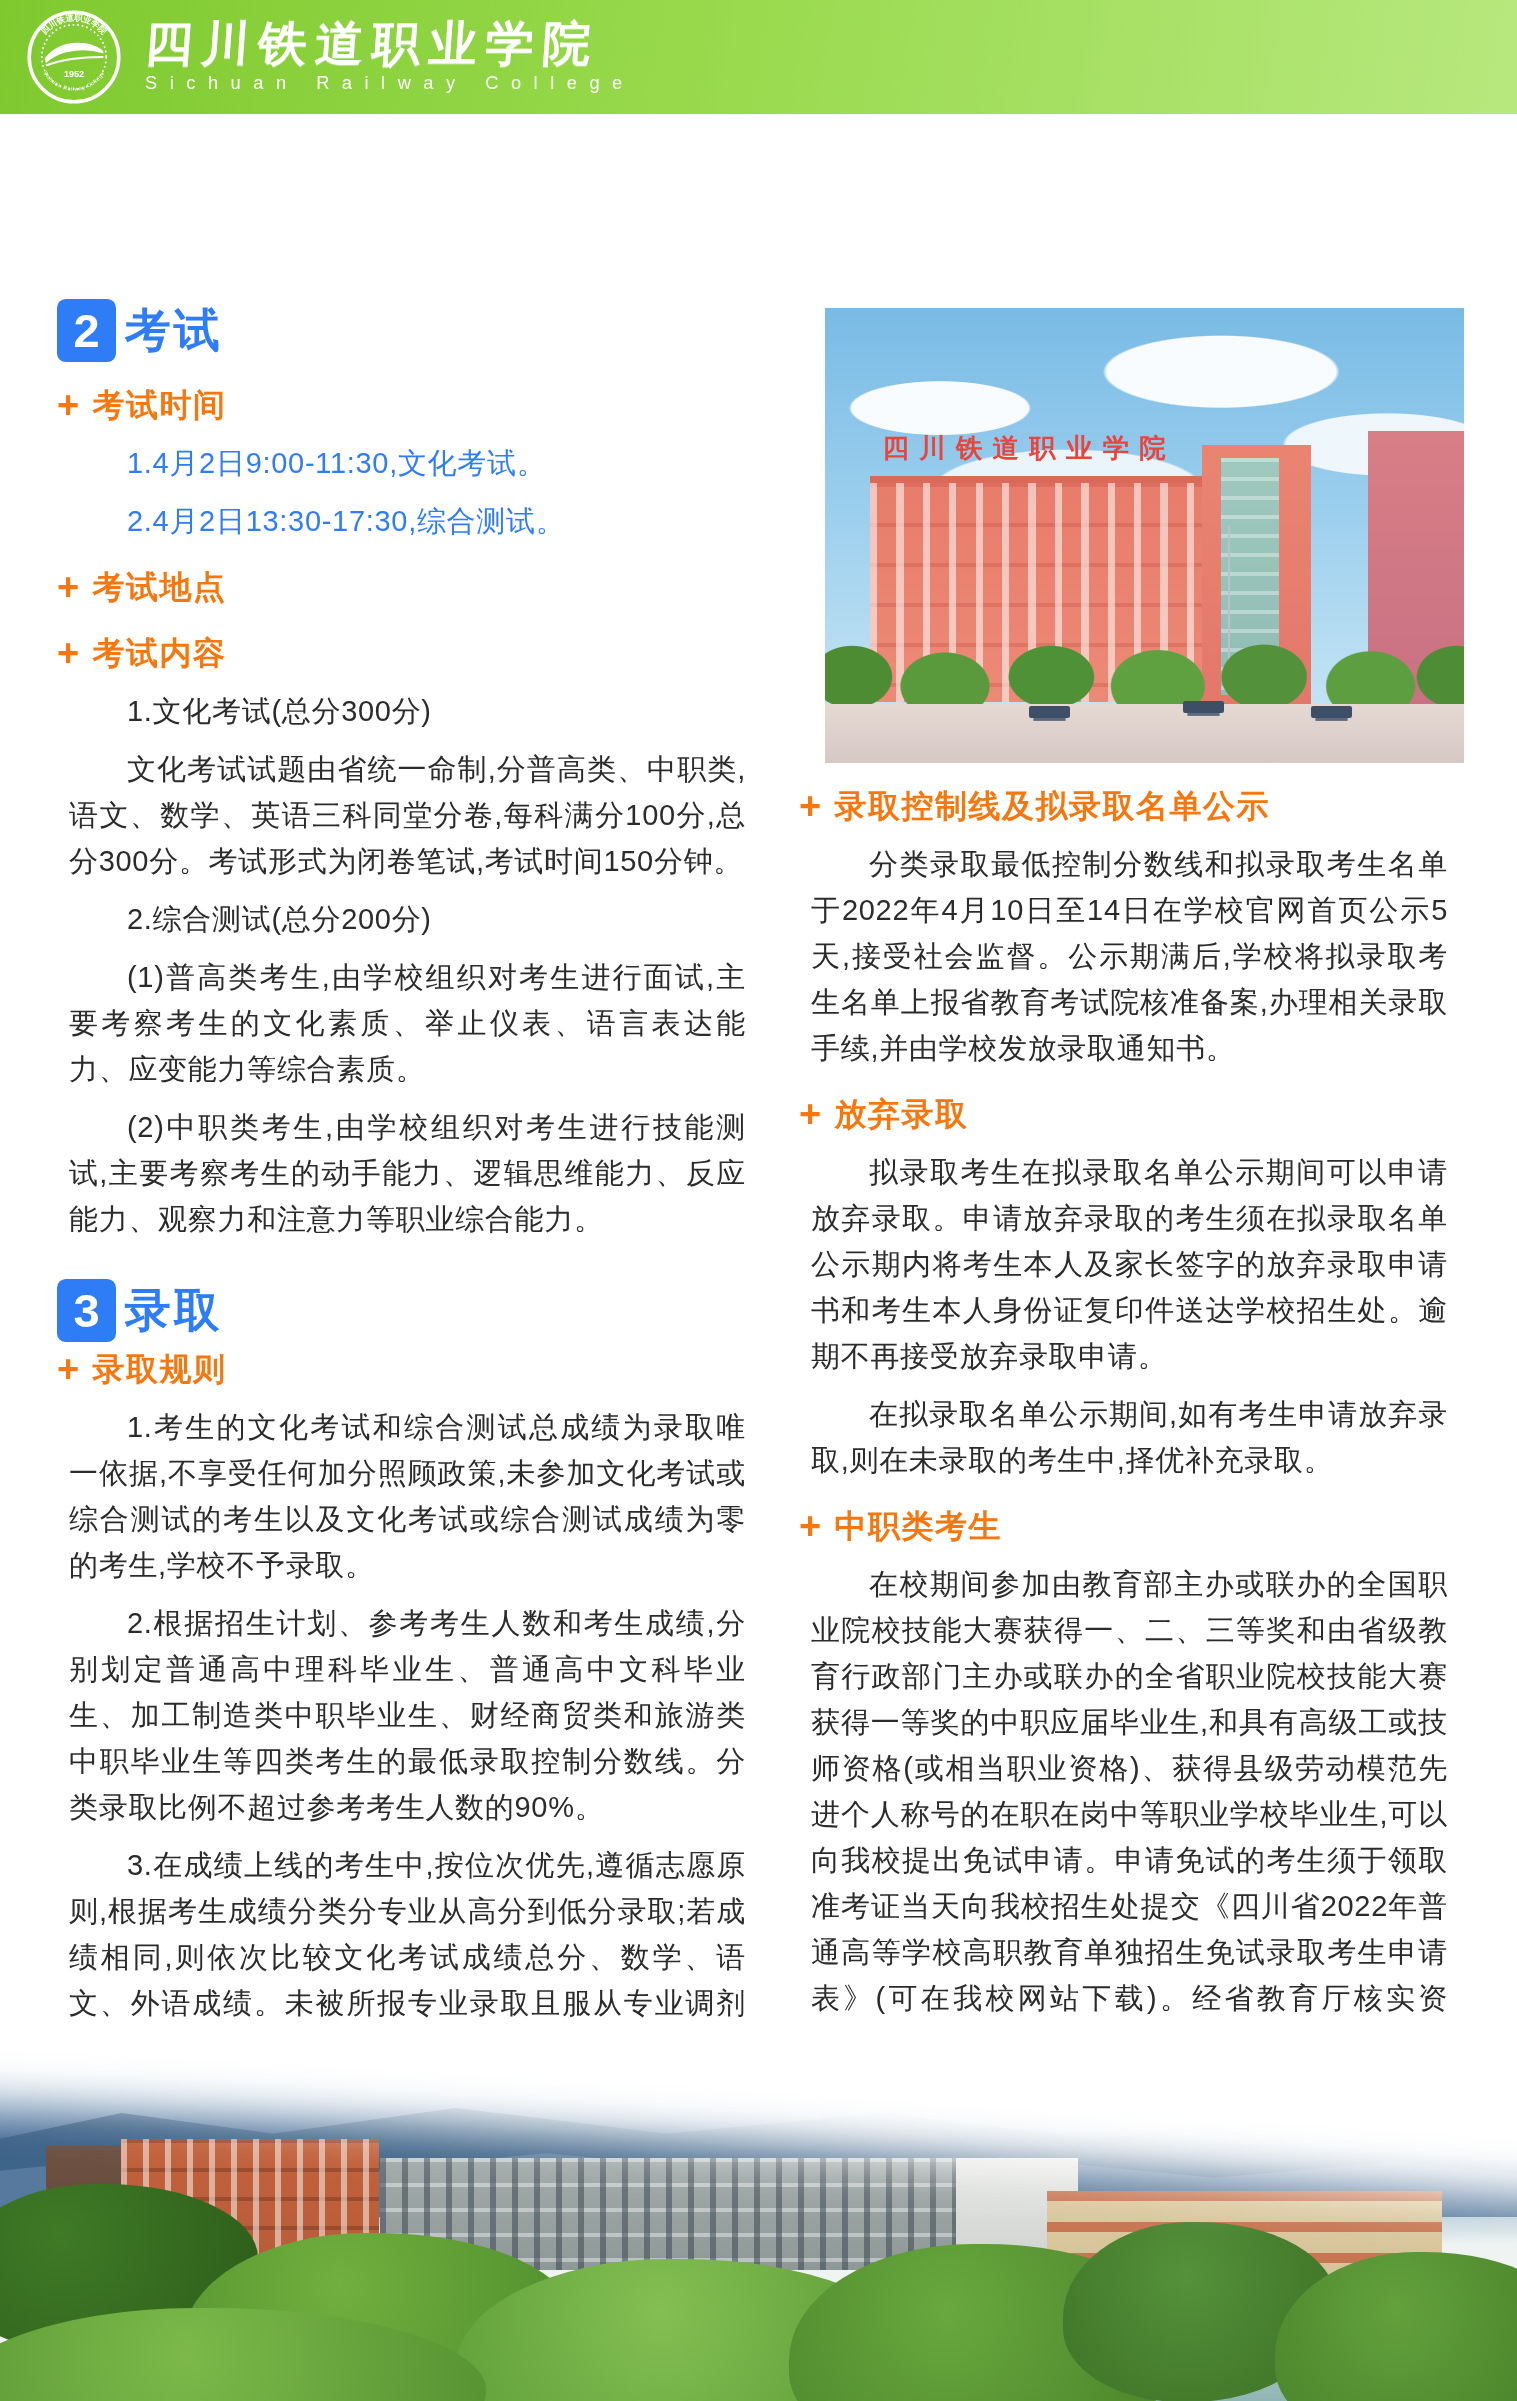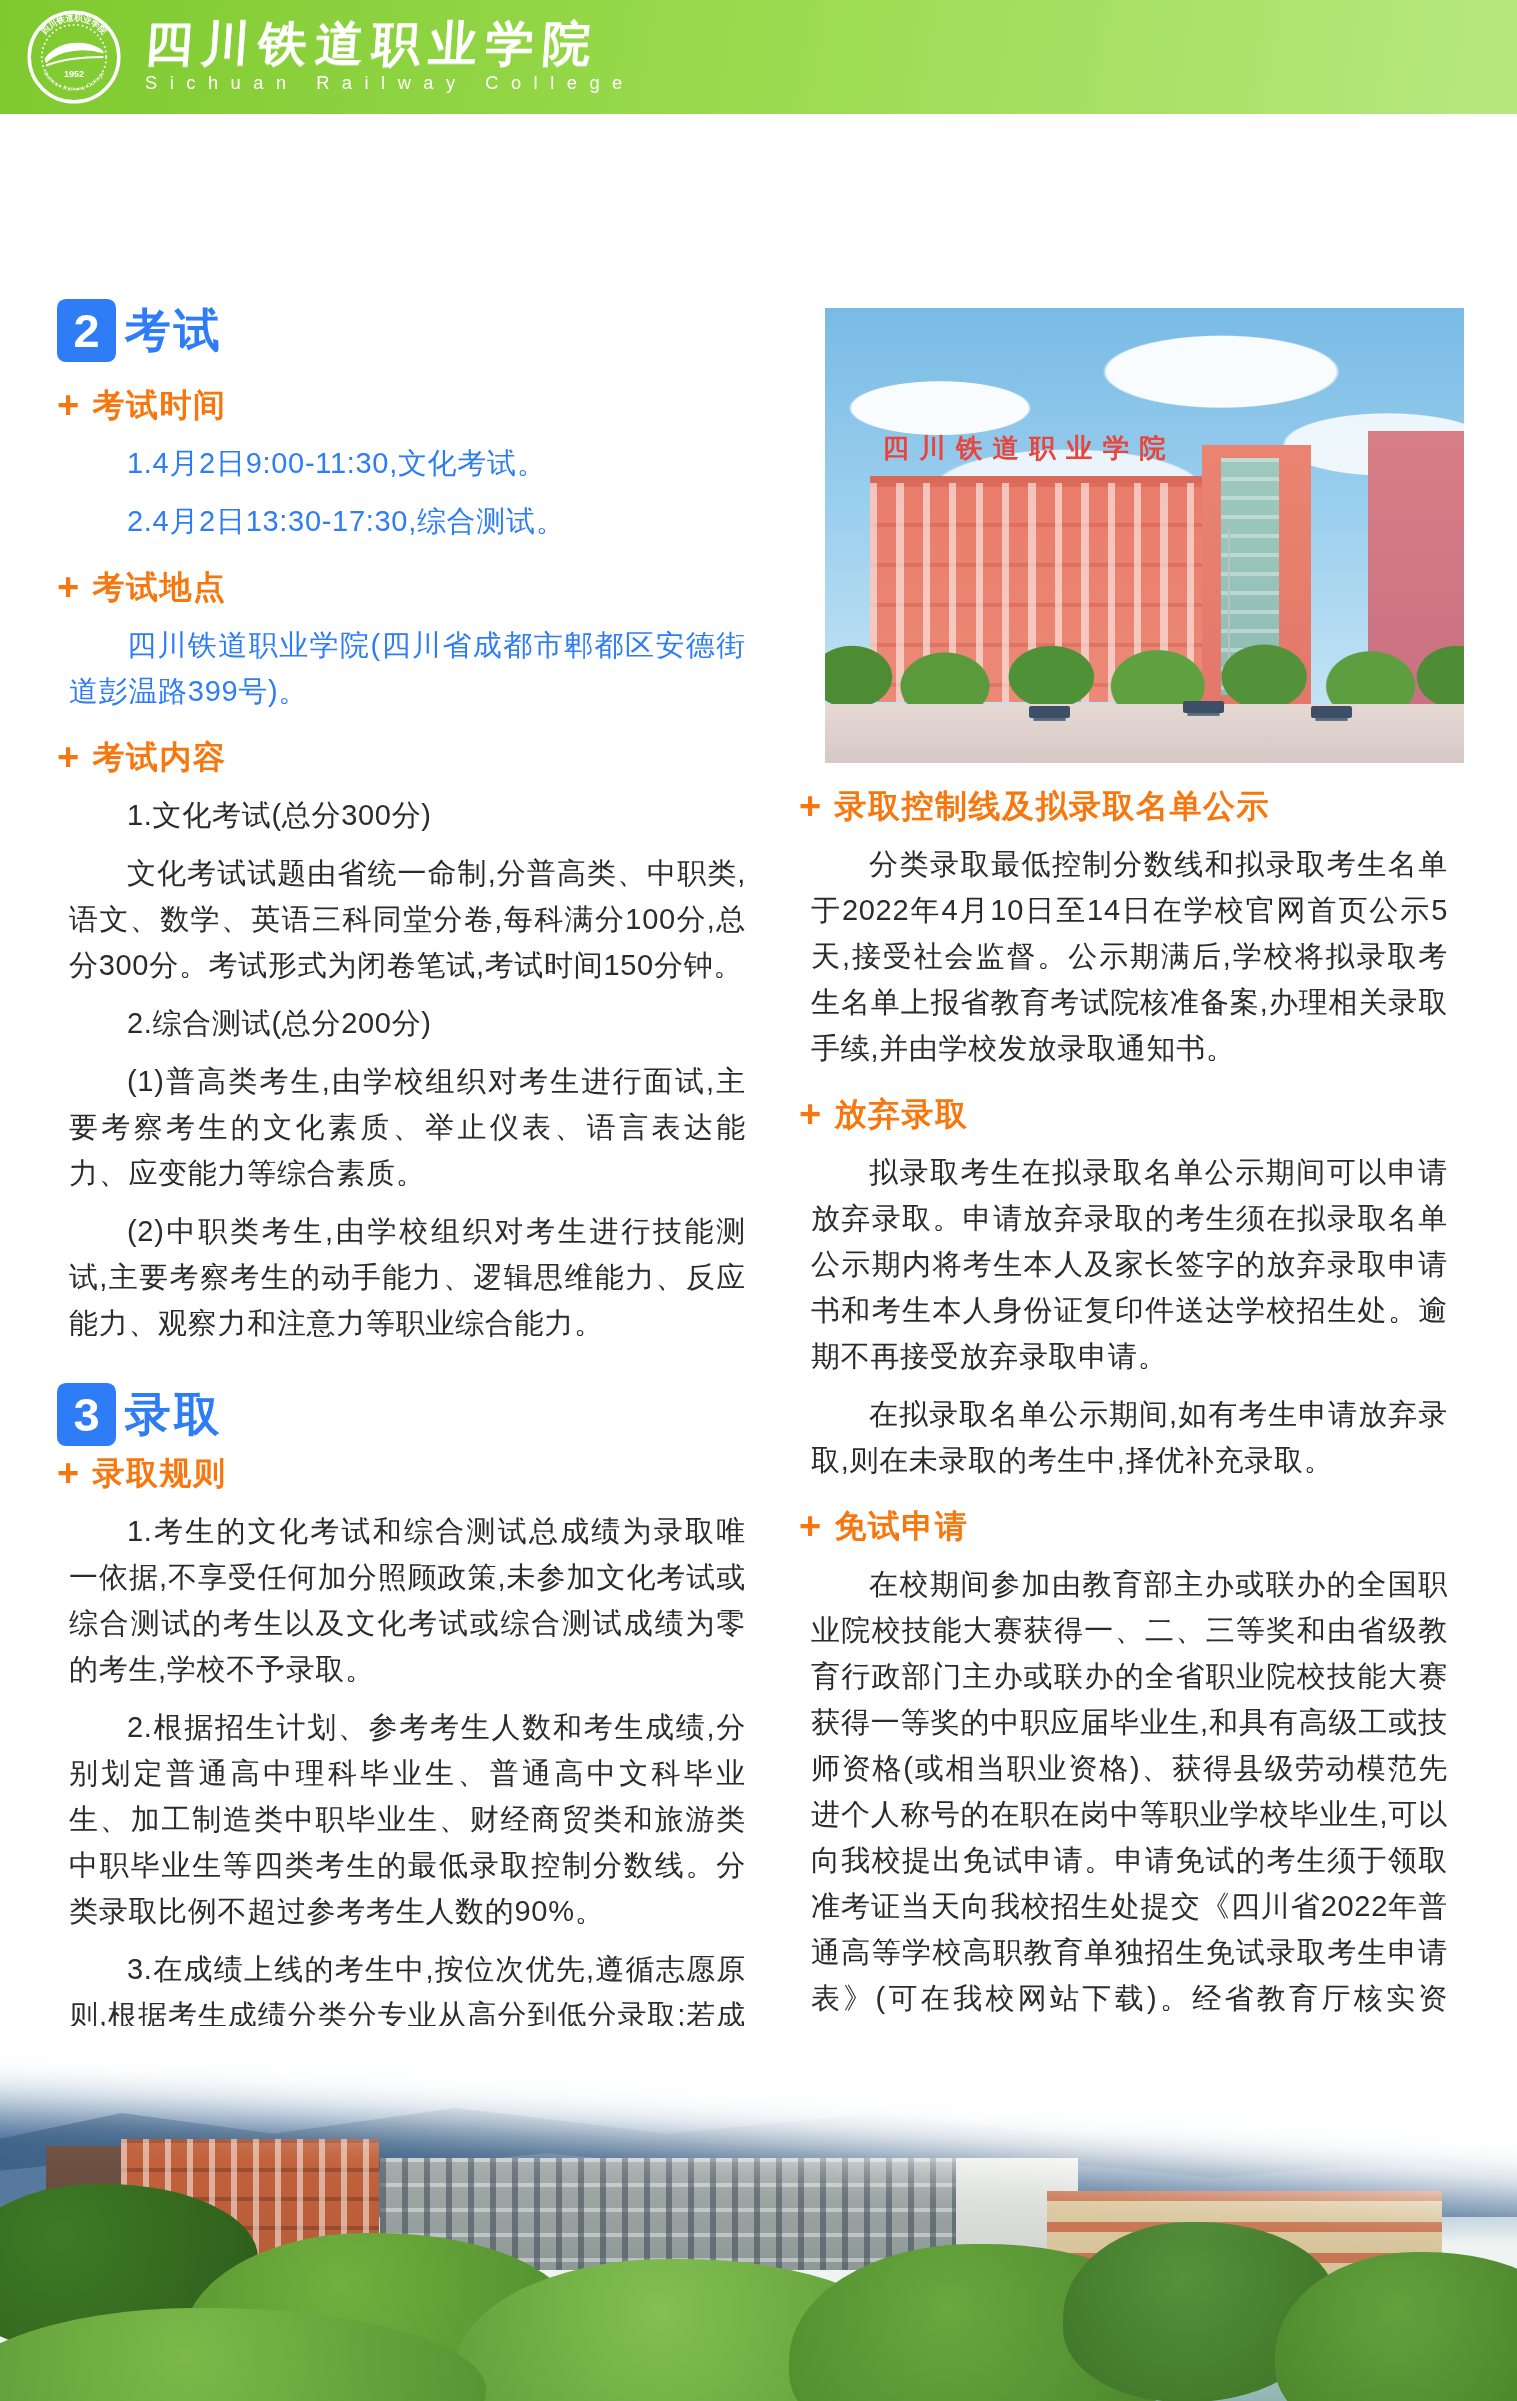--- a/index.html
+++ b/index.html
@@ -167,21 +167,20 @@
       <span class="plus">+</span>
       <span>考试时间</span>
     </div>
     <p class="para blue">1.4月2日9:00-11:30,文化考试。</p>
     <p class="para blue">2.4月2日13:30-17:30,综合测试。</p>
 
     <div class="sub">
       <span class="plus">+</span>
       <span>考试地点</span>
     </div>
-    <p class="para blue">四川铁道职业学院(四川省成都市郫都区安德街道彭温路399号)。</p>
 
     <div class="sub">
       <span class="plus">+</span>
       <span>考试内容</span>
     </div>
     <p class="para">1.文化考试(总分300分)</p>
     <p class="para">文化考试试题由省统一命制,分普高类、中职类,语文、数学、英语三科同堂分卷,每科满分100分,总分300分。考试形式为闭卷笔试,考试时间150分钟。</p>
     <p class="para">2.综合测试(总分200分)</p>
     <p class="para">(1)普高类考生,由学校组织对考生进行面试,主要考察考生的文化素质、举止仪表、语言表达能力、应变能力等综合素质。</p>
     <p class="para">(2)中职类考生,由学校组织对考生进行技能测试,主要考察考生的动手能力、逻辑思维能力、反应能力、观察力和注意力等职业综合能力。</p>
@@ -226,21 +225,21 @@
 
     <div class="sub">
       <span class="plus">+</span>
       <span>放弃录取</span>
     </div>
     <p class="para">拟录取考生在拟录取名单公示期间可以申请放弃录取。申请放弃录取的考生须在拟录取名单公示期内将考生本人及家长签字的放弃录取申请书和考生本人身份证复印件送达学校招生处。逾期不再接受放弃录取申请。</p>
     <p class="para">在拟录取名单公示期间,如有考生申请放弃录取,则在未录取的考生中,择优补充录取。</p>
 
     <div class="sub">
       <span class="plus">+</span>
-      <span>免试申请</span>
+      <span>中职类考生</span>
     </div>
     <p class="para">在校期间参加由教育部主办或联办的全国职业院校技能大赛获得一、二、三等奖和由省级教育行政部门主办或联办的全省职业院校技能大赛获得一等奖的中职应届毕业生,和具有高级工或技师资格(或相当职业资格)、获得县级劳动模范先进个人称号的在职在岗中等职业学校毕业生,可以向我校提出免试申请。申请免试的考生须于领取准考证当天向我校招生处提交《四川省2022年普通高等学校高职教育单独招生免试录取考生申请表》(可在我校网站下载)。经省教育厅核实资格、我校考核公示,并在省教育考试院官网公示无异议后,可免试进入我校相关专业学习。在正式办理免试录取手续前,申请考生应正常参加我校的高职单招考试。</p>
   </section>
 
   <div class="panorama">
     <div class="pan-sky"></div>
     <div class="pan-ridge r1"></div>
     <div class="pan-ridge r2"></div>
     <div class="pan-bldg b-left-tower"></div>
     <div class="pan-bldg b-left"></div>

